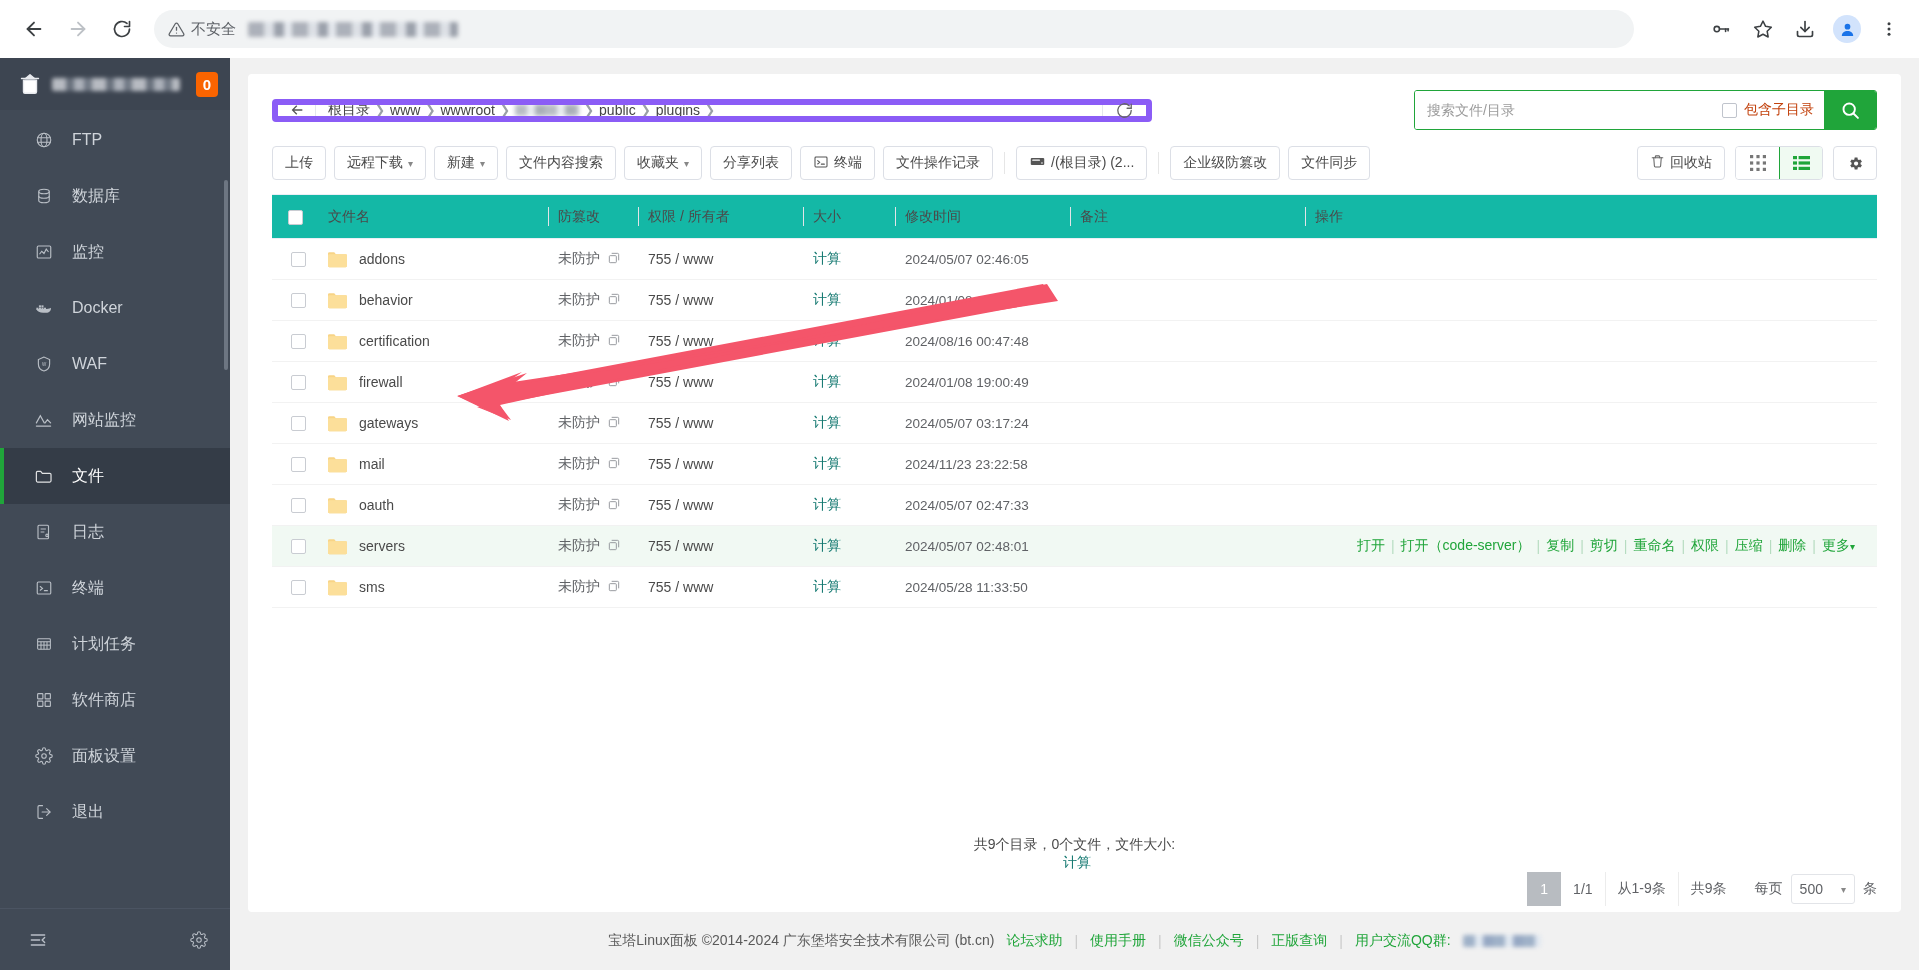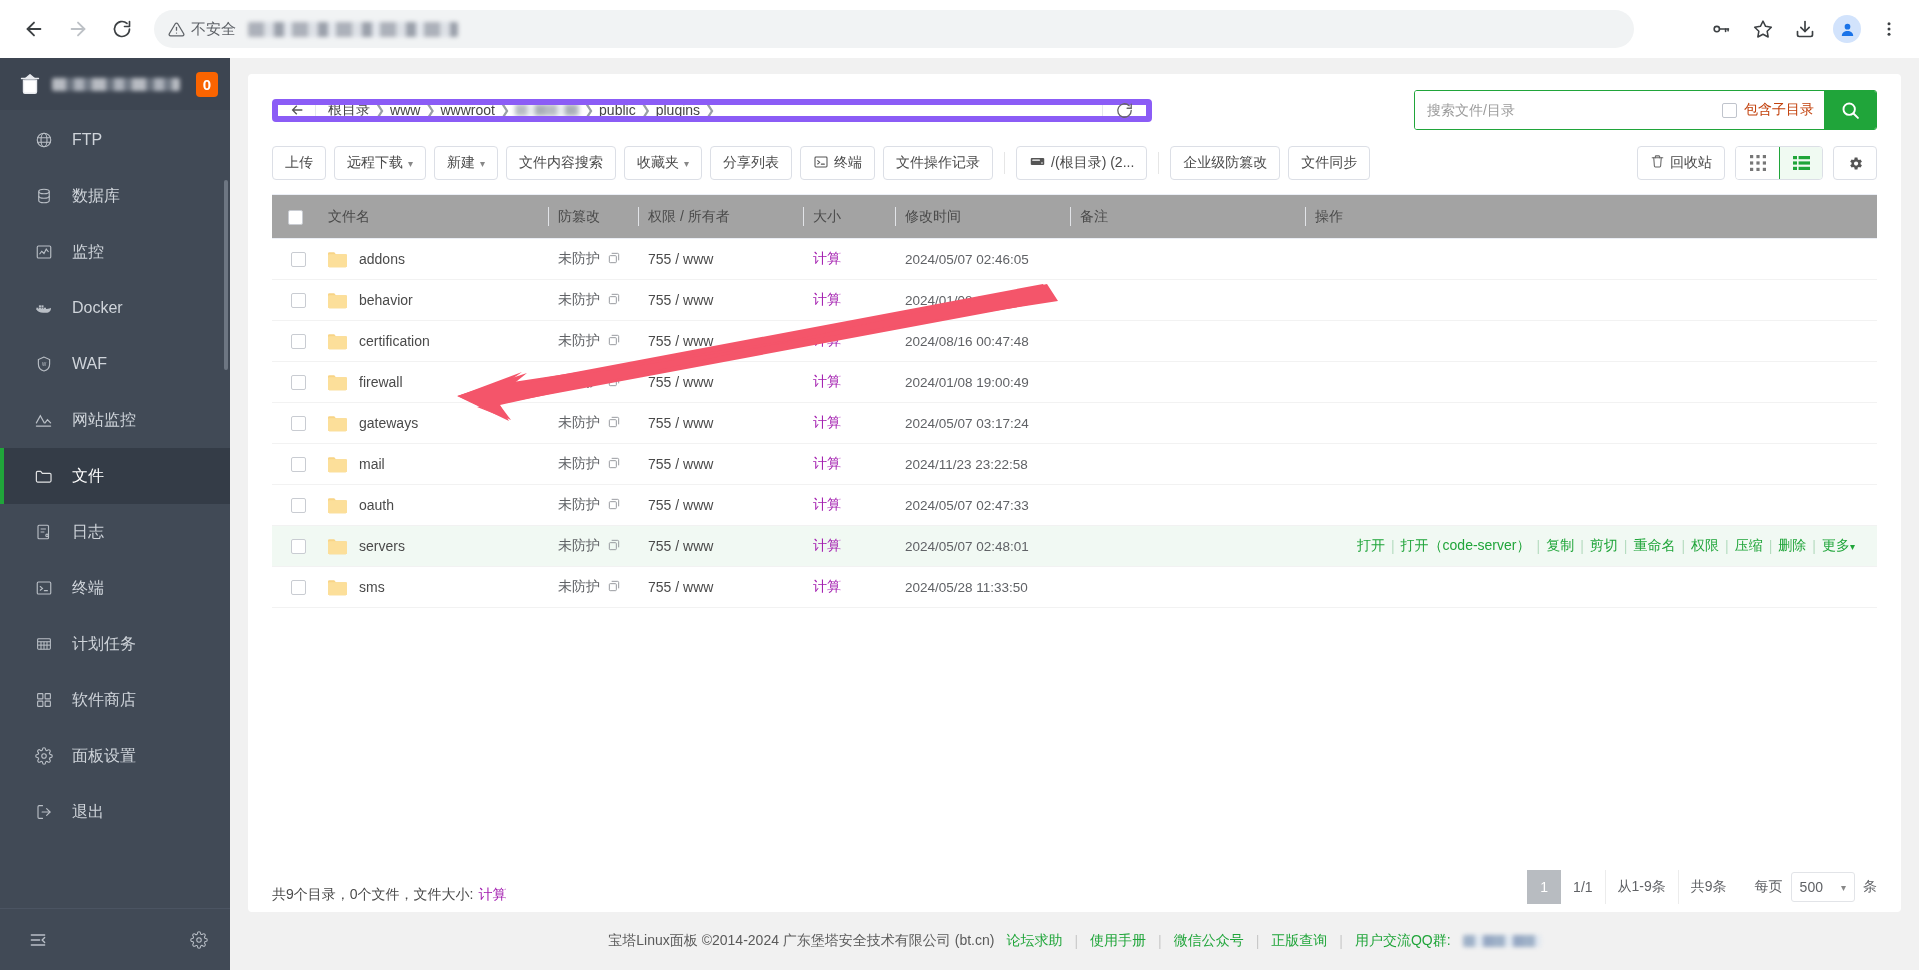--- a/index.html
+++ b/index.html
@@ -290,21 +290,21 @@
     width: 44px; height: 34px;
     border: 1px solid #dcdfe6; border-radius: 4px;
     background: #fff;
     display: flex; align-items: center; justify-content: center;
     cursor: pointer; color: #555;
   }
 
   
   .tbl { width: 100%; border-collapse: collapse; table-layout: fixed; }
   .tbl thead th {
-    background: #a3a3a3;
+    background: #14b8a6;
     border-top: 1px solid #ebeef5;
     border-bottom: 1px solid #ebeef5;
     height: 44px;
     font-size: 14px; font-weight: 400; color: #4a4a4a;
     text-align: left;
     padding: 0 10px;
     position: relative;
   }
   .tbl thead th.divided::before {
     content:""; position:absolute; left:0; top:12px; bottom:12px;
@@ -321,36 +321,37 @@
   .ckcell { width: 46px; text-align: center; padding-left: 16px !important;}
   .ck {
     width: 15px; height: 15px;
     border: 1px solid #c9ccd2; border-radius: 2px;
     background: #fff; display: inline-block; vertical-align: middle;
     cursor: pointer;
   }
   .namecell { display: flex; align-items: center; gap: 12px; }
   .folder-ico { width: 19px; height: 17px; flex: 0 0 19px; }
   .prot { display: flex; align-items: center; gap: 7px; color:#606266;}
-  .calc { color: #a21caf; cursor: pointer; }
+  .calc { color: #0f766e; cursor: pointer; }
   .time { color: #606266; font-size: 13.5px; }
   .opcell { text-align: right; padding-right: 16px !important; }
   .ops { display: flex; align-items: center; justify-content: flex-end;
          gap: 0; font-size: 14px; color: #20a53a; white-space: nowrap; }
   .ops a { color: #20a53a; text-decoration: none; cursor: pointer; padding: 0 6px; }
   .ops i { color: #b6dcc0; font-style: normal; }
   .ophead { text-align: right; padding-right: 26px !important; }
 
   
   .botbar {
     margin-top: auto;
     height: 76px;
-    display: flex; align-items: flex-end;
+    display: flex; align-items: center;
     font-size: 14px; color: #4a4a4a;
     padding-bottom: 8px;
+    flex-direction: column;
   }
   .pager { margin-left: auto; display: flex; align-items: center; }
   .pg {
     min-width: 34px; height: 34px;
     display: flex; align-items: center; justify-content: center;
     font-size: 14px; color: #606266;
     padding: 0 12px; cursor: pointer;
     border-right: 1px solid #ececec;
   }
   .pg.cur { background: #b8bcc1; color: #fff; font-weight: 400; border-right: none;}

